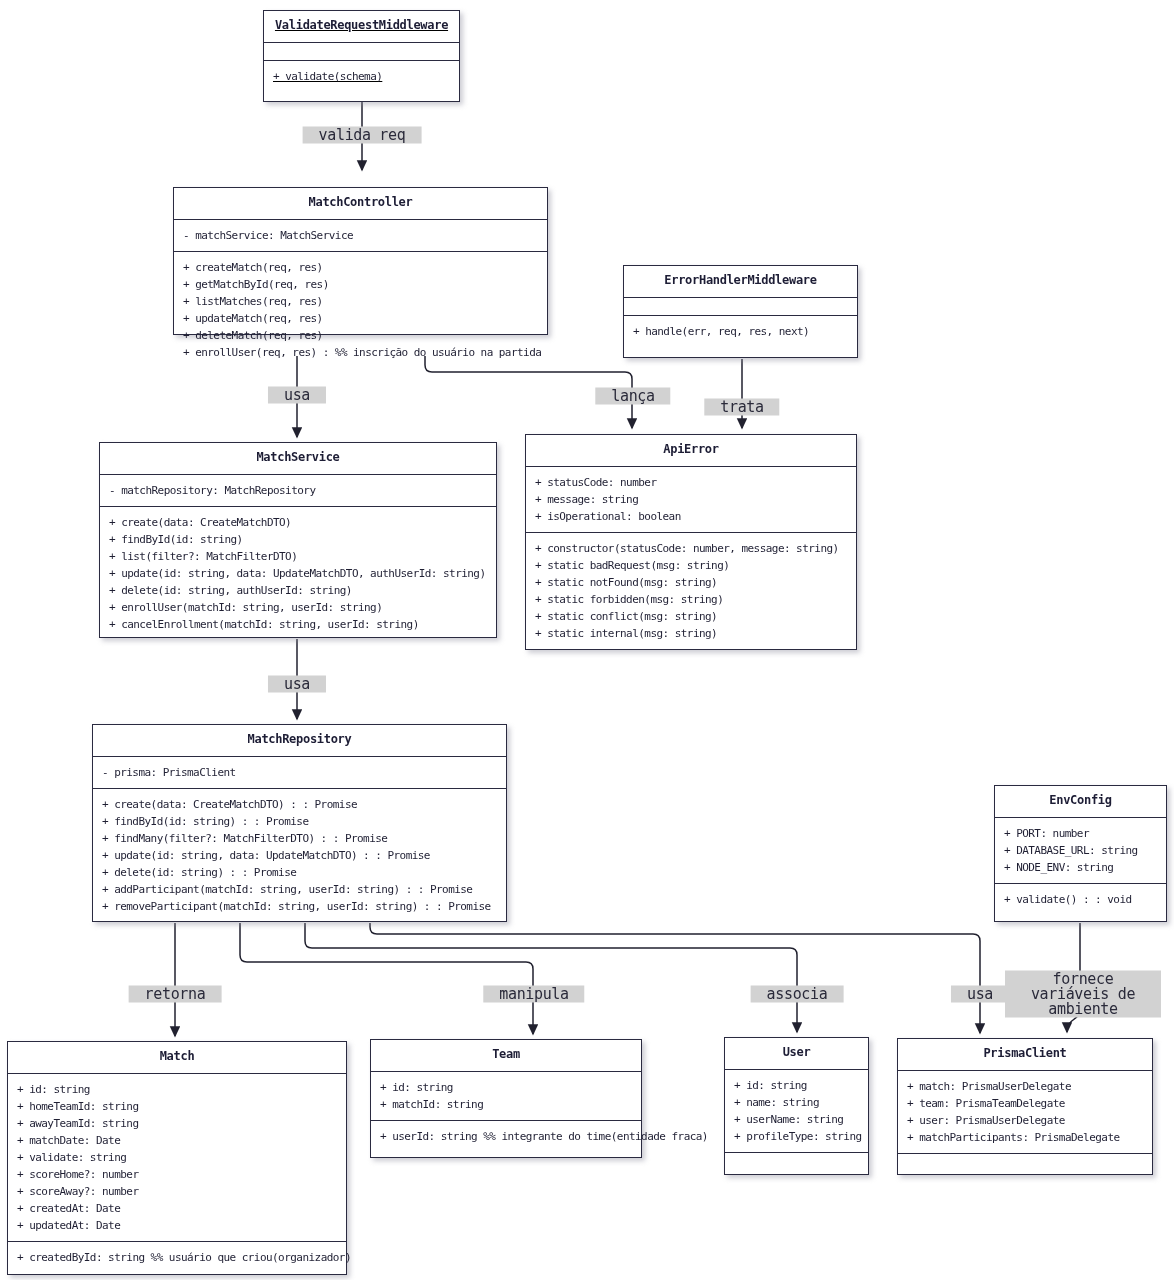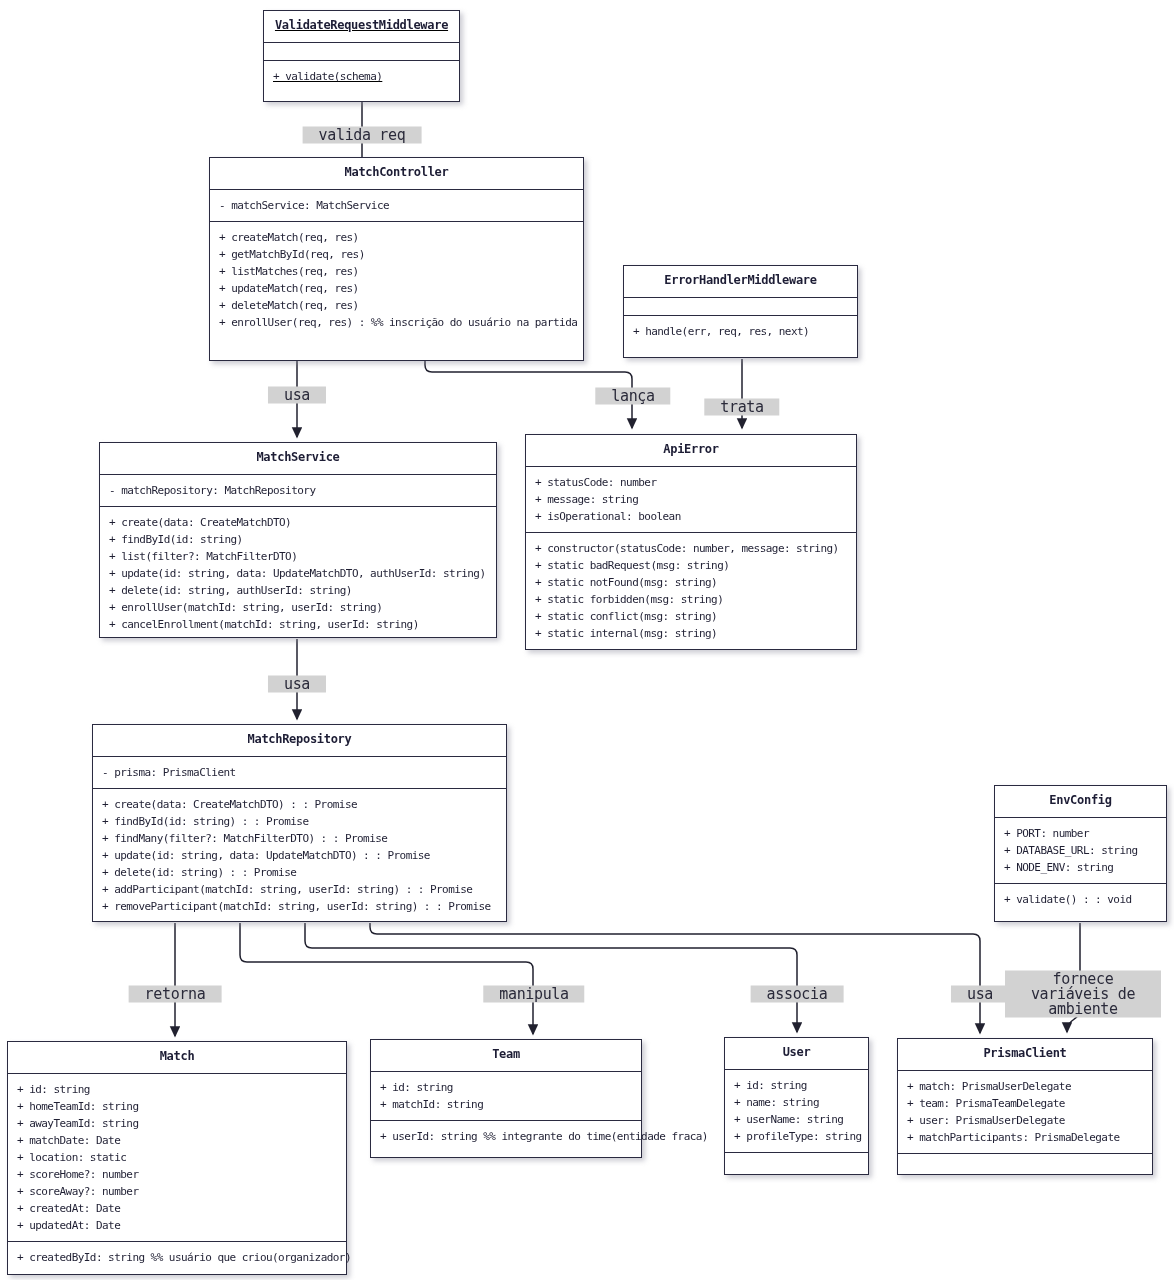--- a/index.html
+++ b/index.html
@@ -80,21 +80,21 @@
   </svg>
 
   <div class="cls" style="left:263px; top:10px; width:197px; height:92px;text-decoration:underline;">
     <div class="cls-title">ValidateRequestMiddleware</div>
     <div class="sec cls-attrs"></div>
     <div class="sec cls-methods">
         <div class="row">+ validate(schema)</div>
       </div>
   </div>
 
-  <div class="cls" style="left:173px; top:157px; width:375px; height:204px;margin-left:36px;">
+  <div class="cls" style="left:173px; top:187px; width:375px; height:148px;">
     <div class="cls-title">MatchController</div>
     <div class="sec cls-attrs">
         <div class="row">- matchService: MatchService</div>
       </div>
     <div class="sec cls-methods">
         <div class="row">+ createMatch(req, res)</div>
         <div class="row">+ getMatchById(req, res)</div>
         <div class="row">+ listMatches(req, res)</div>
         <div class="row">+ updateMatch(req, res)</div>
         <div class="row">+ deleteMatch(req, res)</div>
@@ -171,21 +171,21 @@
       </div>
   </div>
 
   <div class="cls" style="left:7px; top:1041px; width:340px; height:234px;">
     <div class="cls-title">Match</div>
     <div class="sec cls-attrs">
         <div class="row">+ id: string</div>
         <div class="row">+ homeTeamId: string</div>
         <div class="row">+ awayTeamId: string</div>
         <div class="row">+ matchDate: Date</div>
-        <div class="row">+ location: static</div>
+        <div class="row">+ validate: string</div>
         <div class="row">+ scoreHome?: number</div>
         <div class="row">+ scoreAway?: number</div>
         <div class="row">+ createdAt: Date</div>
         <div class="row">+ updatedAt: Date</div>
       </div>
     <div class="sec cls-methods">
         <div class="row">+ createdById: string %% usuário que criou(organizador)</div>
       </div>
   </div>
 

